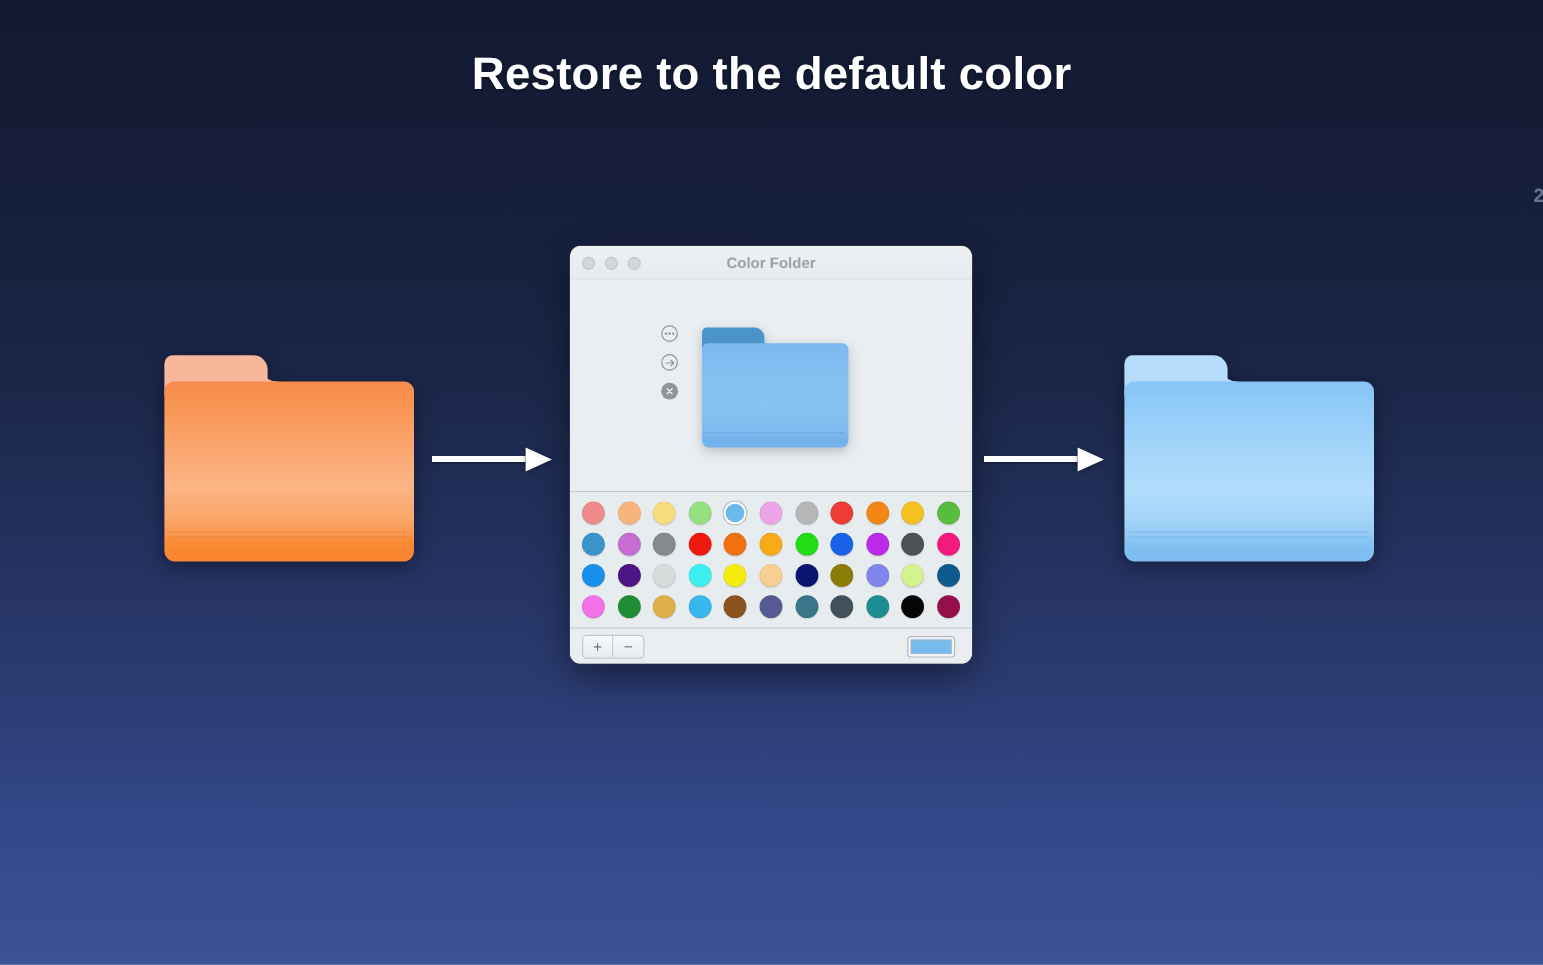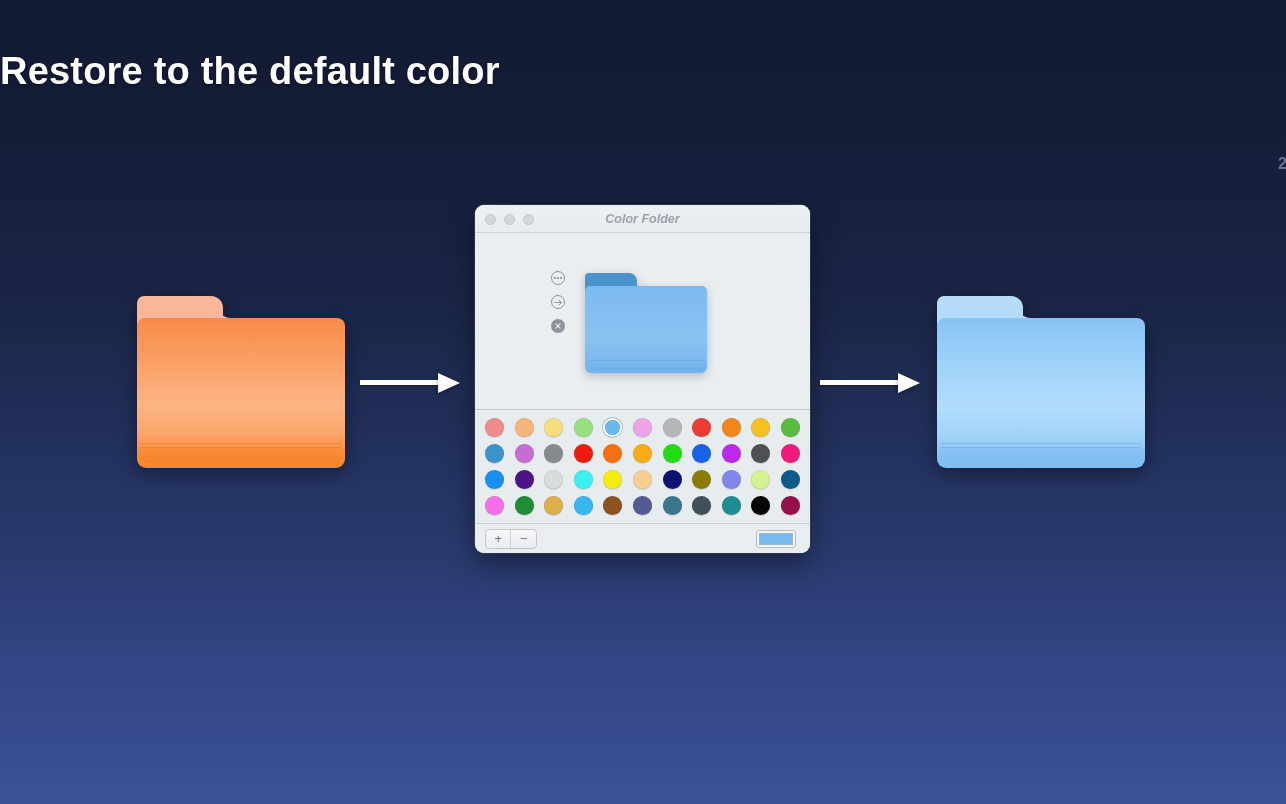--- a/index.html
+++ b/index.html
@@ -20,24 +20,24 @@
       #22305c 55%,
       #2a3b70 70%,
       #334687 84%,
       #3c5296 100%);
     position: relative;
   }
 
   
   .page-title {
     position: absolute;
-    top: 50px;
+    top: 41px;
     left: 0;
     width: 1286px;
-    text-align: left;
+    text-align: center;
     color: #ffffff;
     font-size: 38px;
     font-weight: bold;
     letter-spacing: 0.2px;
     text-shadow: 0 1px 3px rgba(0,0,0,0.45);
   }
 
   .edge-artifact {
     position: absolute;
     right: 0px;
@@ -141,21 +141,20 @@
     left: 475px;
     top: 205px;
     width: 335px;
     height: 348px;
     background: #eaeef1;
     border-radius: 9px;
     box-shadow: 0 10px 28px rgba(0,0,0,0.45), 0 0 0 0.5px rgba(120,130,145,0.55);
     overflow: hidden;
     display: flex;
     flex-direction: column;
-    font-style: italic;
   }
 
   .titlebar {
     position: relative;
     height: 28px;
     flex: 0 0 28px;
     background: linear-gradient(to bottom, #edf1f3, #e7ebee);
     border-bottom: 0.5px solid rgba(150,160,172,0.35);
   }
   .traffic {

